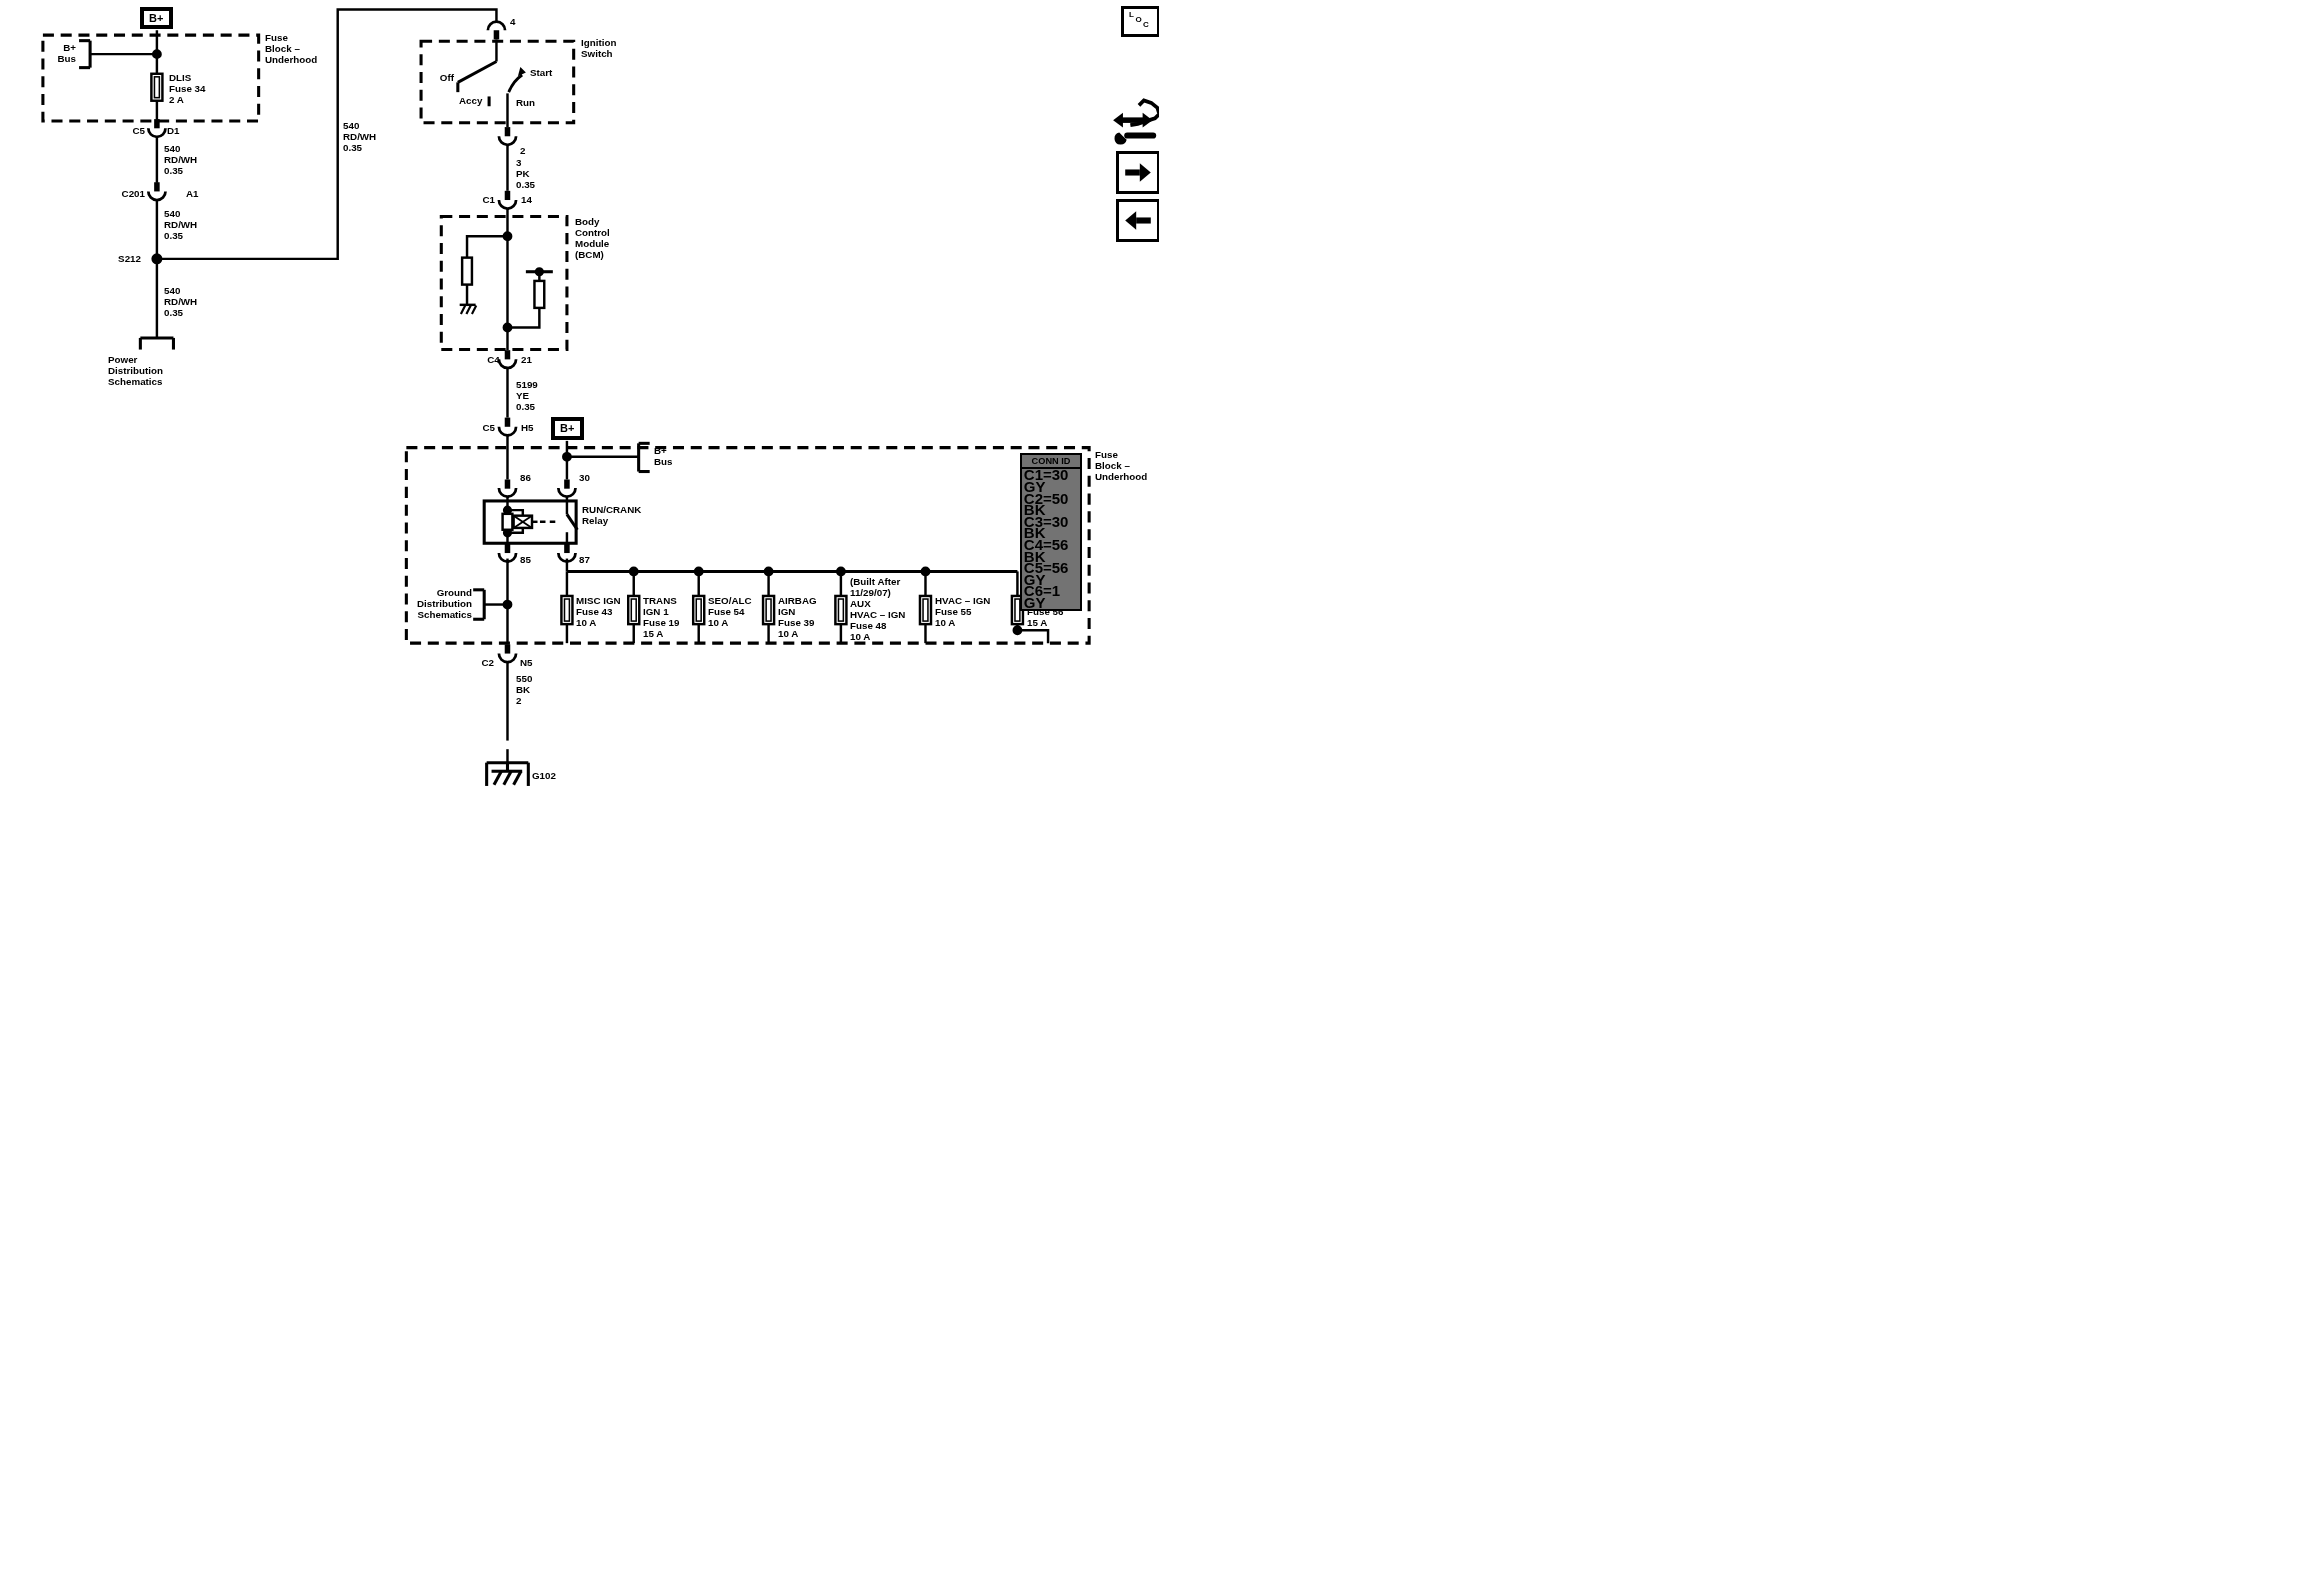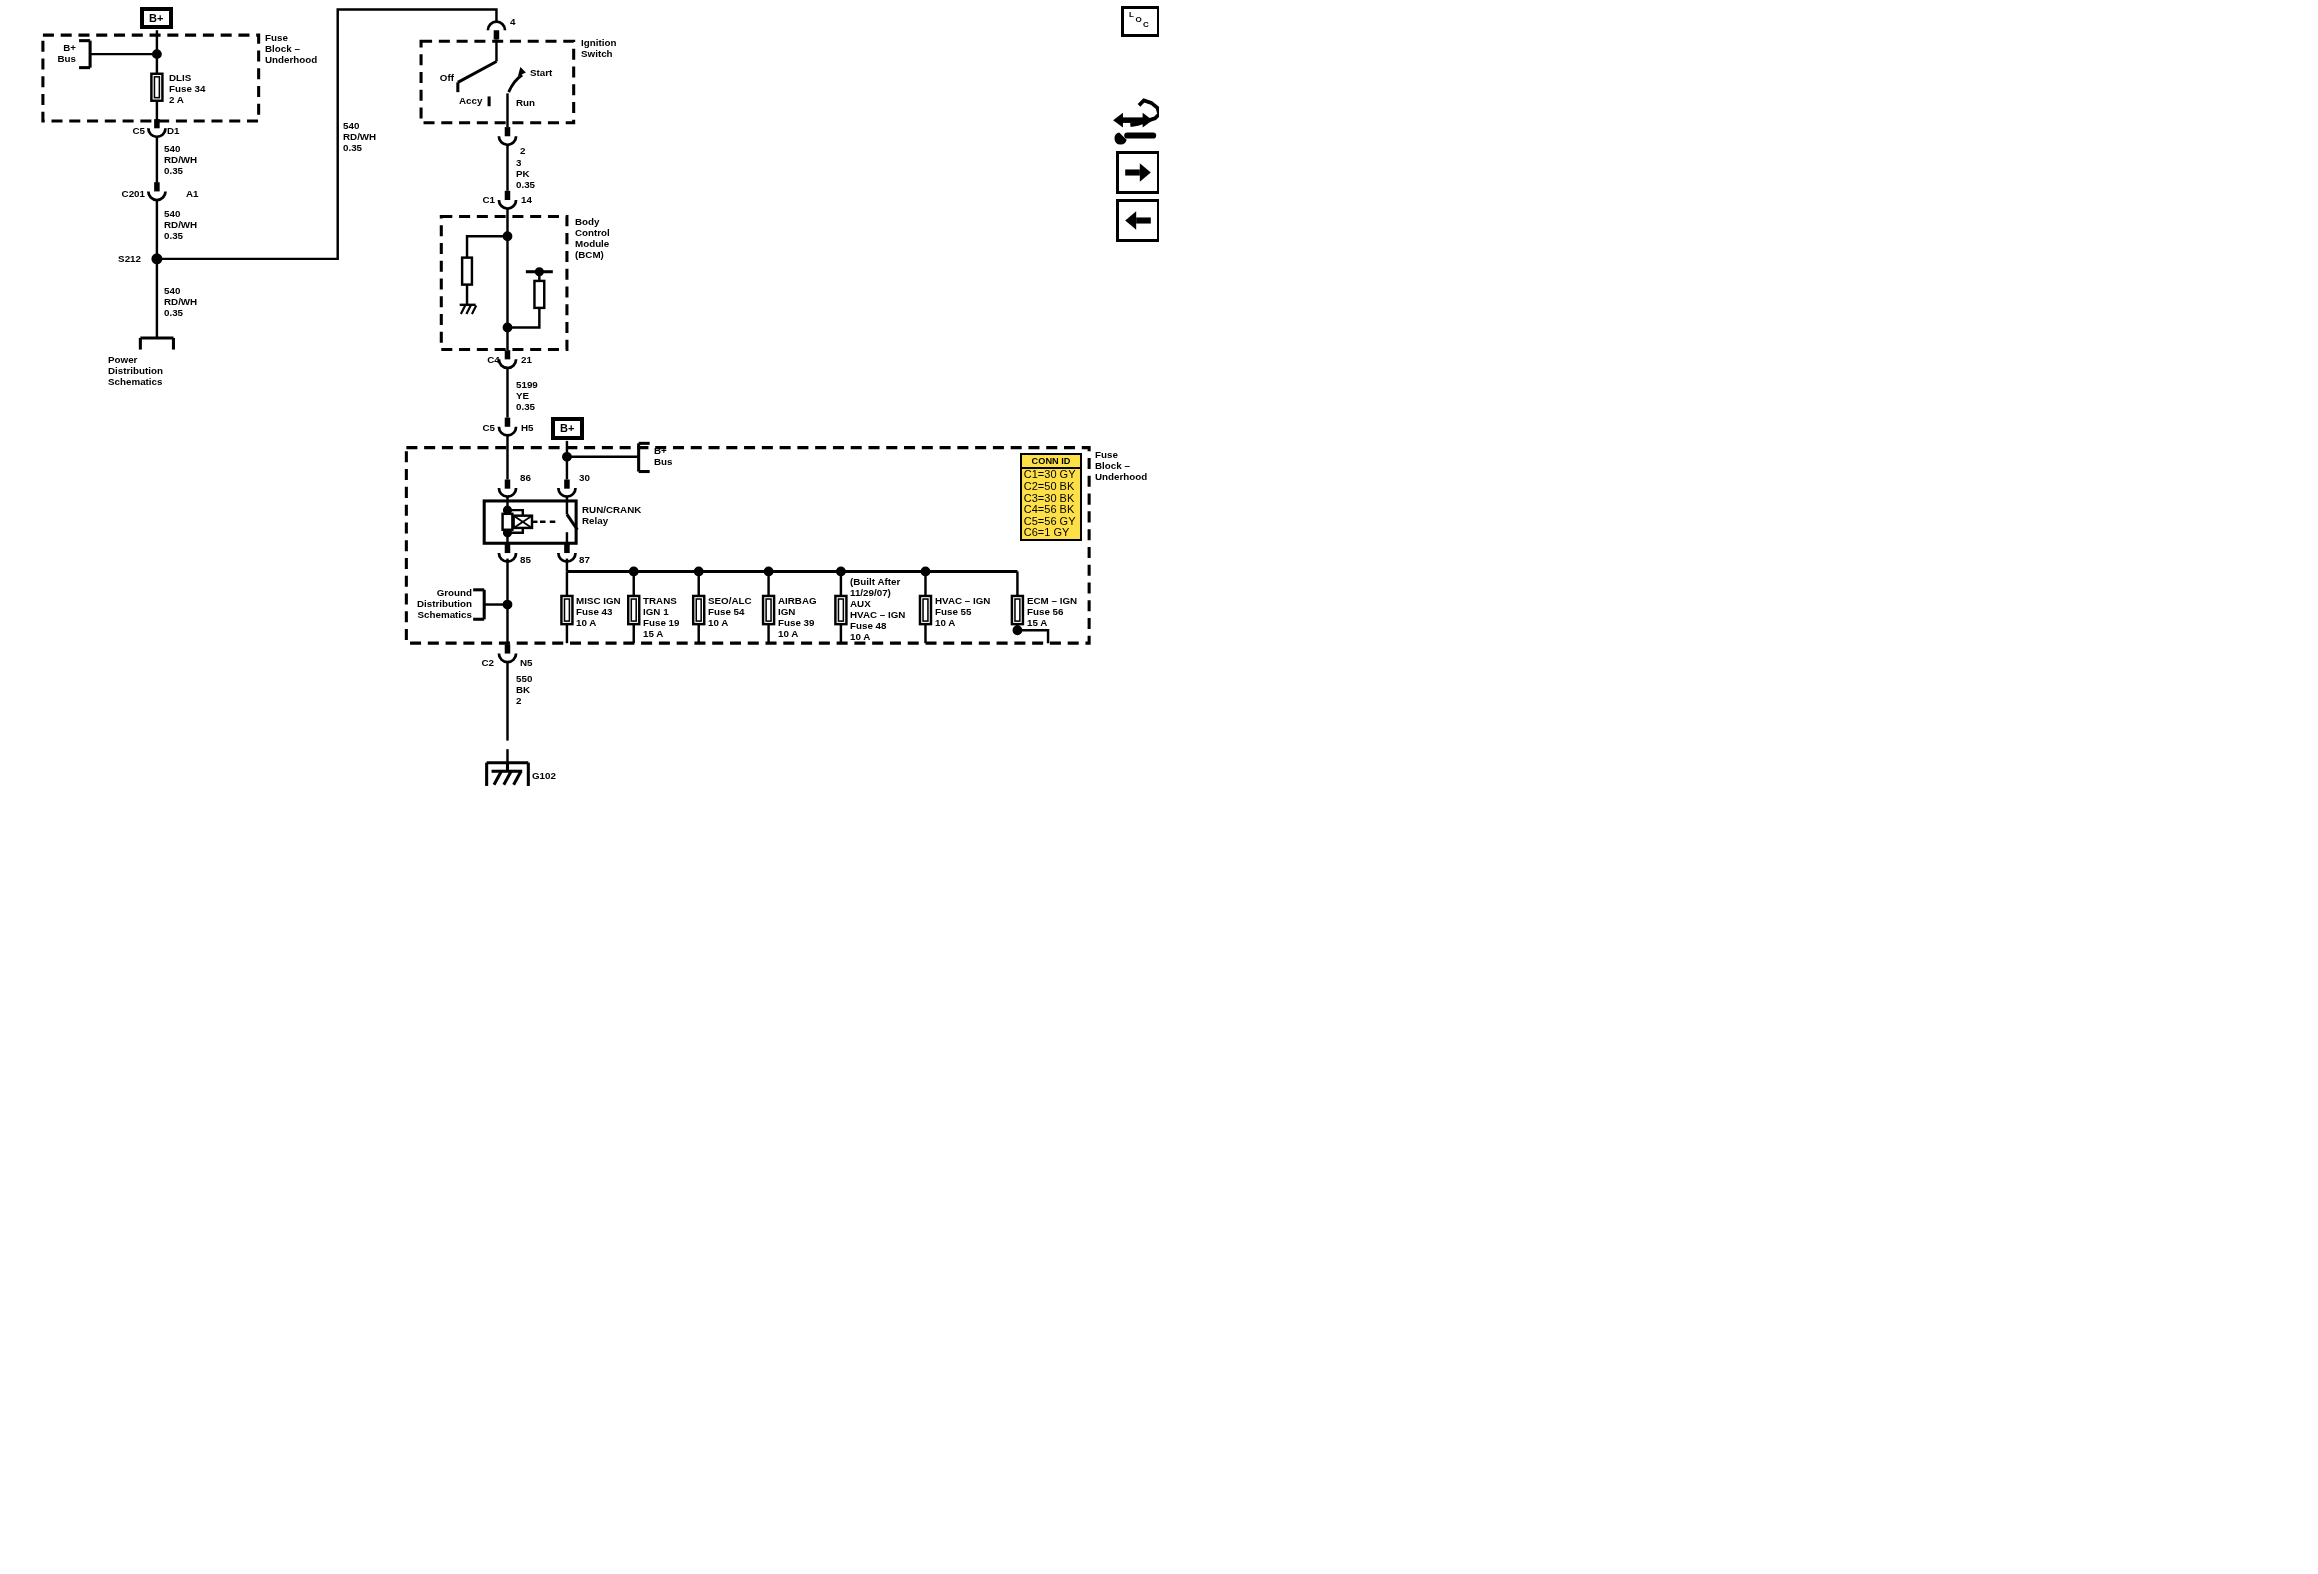--- a/index.html
+++ b/index.html
@@ -5,23 +5,23 @@
   html,body{margin:0;padding:0;background:#fff;}
   #stage{position:relative;width:1159px;height:788px;background:#ffffff;overflow:hidden;
          font-family:"Liberation Sans",sans-serif;color:#000;}
   #wires{position:absolute;left:0;top:0;}
   .lbl{position:absolute;font-weight:bold;font-size:9.8px;line-height:1.13;white-space:pre-line;}
   .rt{text-align:right;}
   .ctr{}
   .bplusbox{position:absolute;border:4.3px solid #000;background:#fff;display:flex;
             align-items:center;justify-content:center;font-weight:bold;font-size:11px;}
   
-  #connid{position:absolute;left:1020px;top:453px;width:58px;border:2.5px solid #000;background:#fde047;}
+  #connid{position:absolute;left:1020px;top:453px;width:58px;border:2.5px solid #000;background:#737373;}
   #connid .hdr{font-weight:bold;font-size:9.2px;text-align:center;border-bottom:2.5px solid #000;padding:1.2px 0.6px;}
-  #connid .row{font-weight:normal;font-size:11px;padding:0px 1.8px;line-height:11.6px;}
+  #connid .row{font-weight:bold;font-size:15px;padding:0px 1.8px;line-height:11.6px;}
   
   .navbox{position:absolute;left:1116px;width:38px;height:37px;border:3.1px solid #000;background:#fff;
           display:flex;align-items:center;justify-content:center;}
   #locbox{position:absolute;left:1121px;top:6.1px;width:33px;height:24.5px;border:3.1px solid #000;background:#fff;}
   #locbox span{position:absolute;font-weight:bold;font-size:8px;}
 </style>
 </head>
 <body>
 
 <div id="stage">

